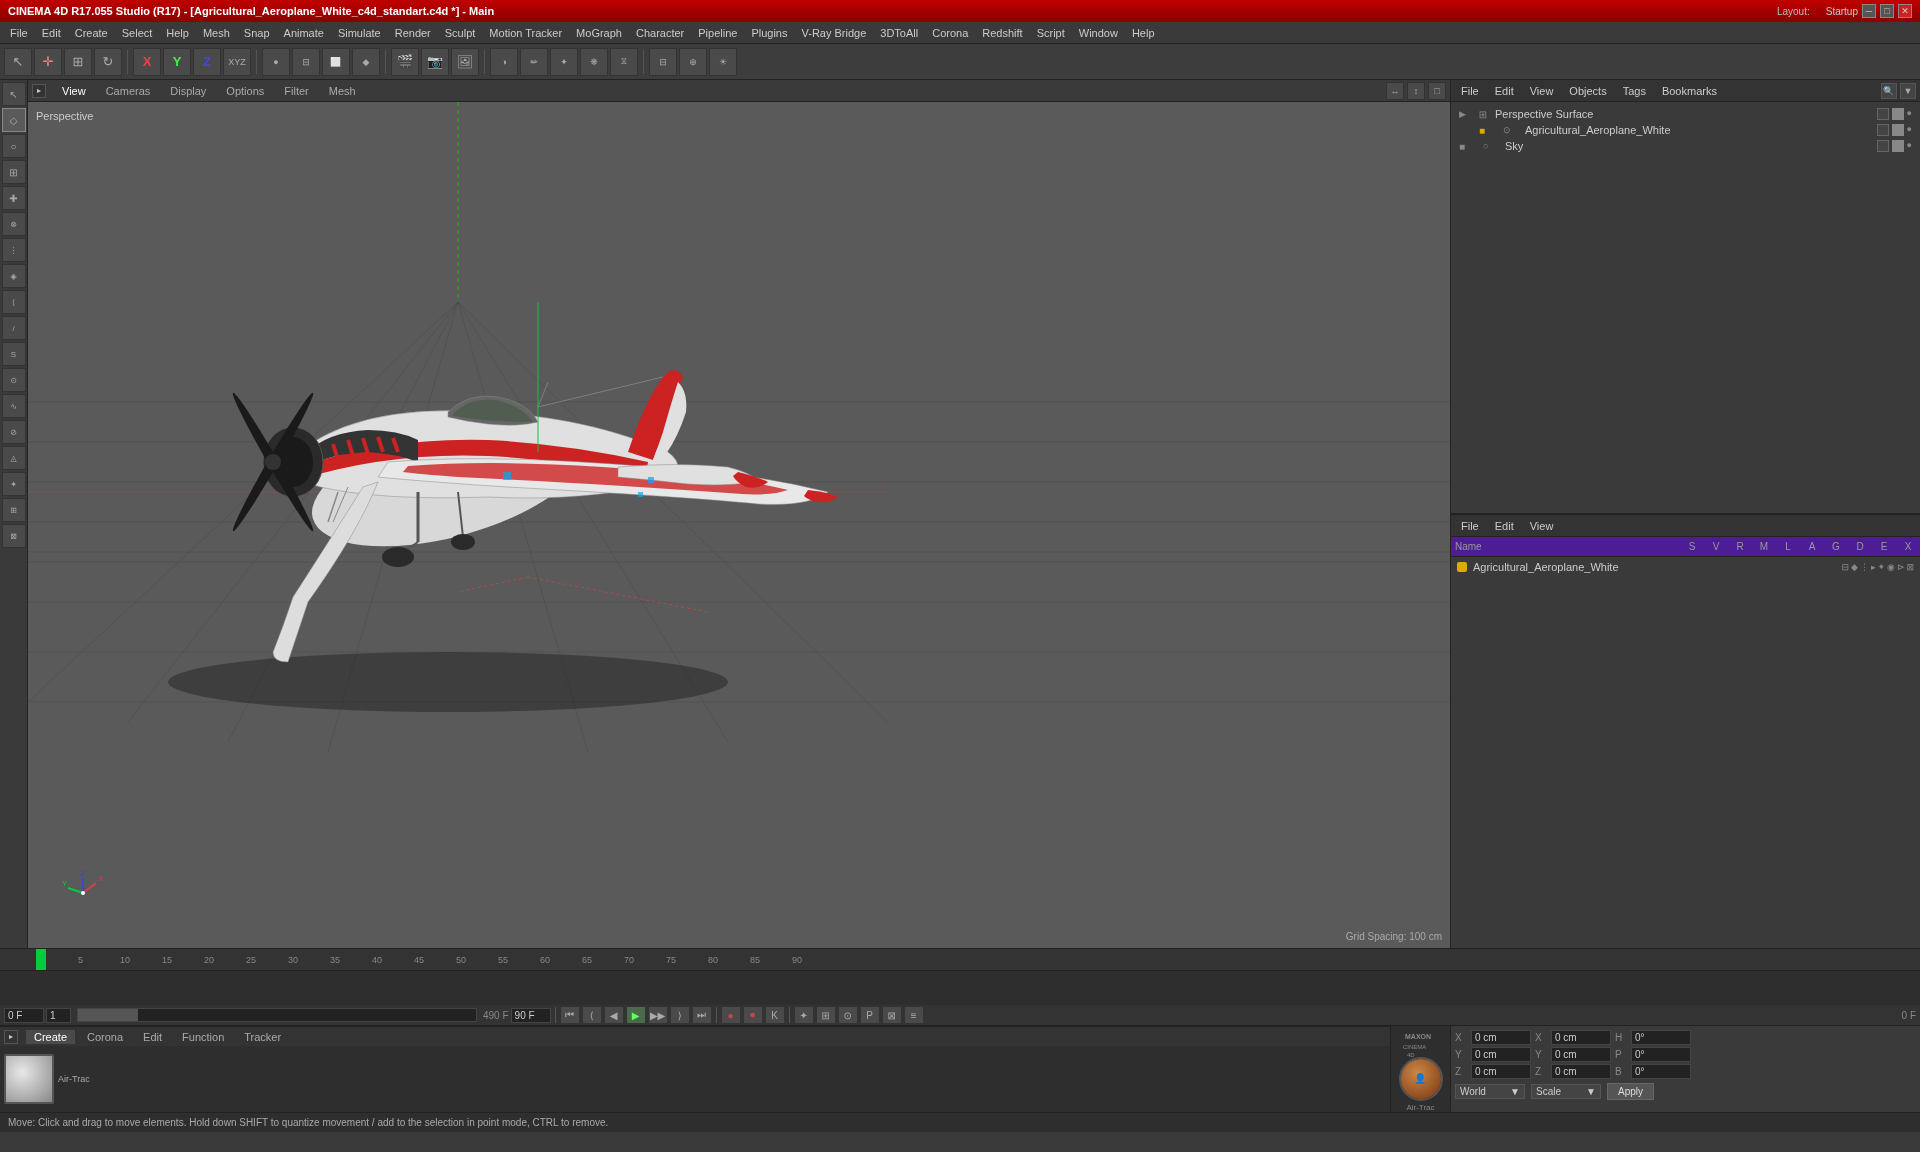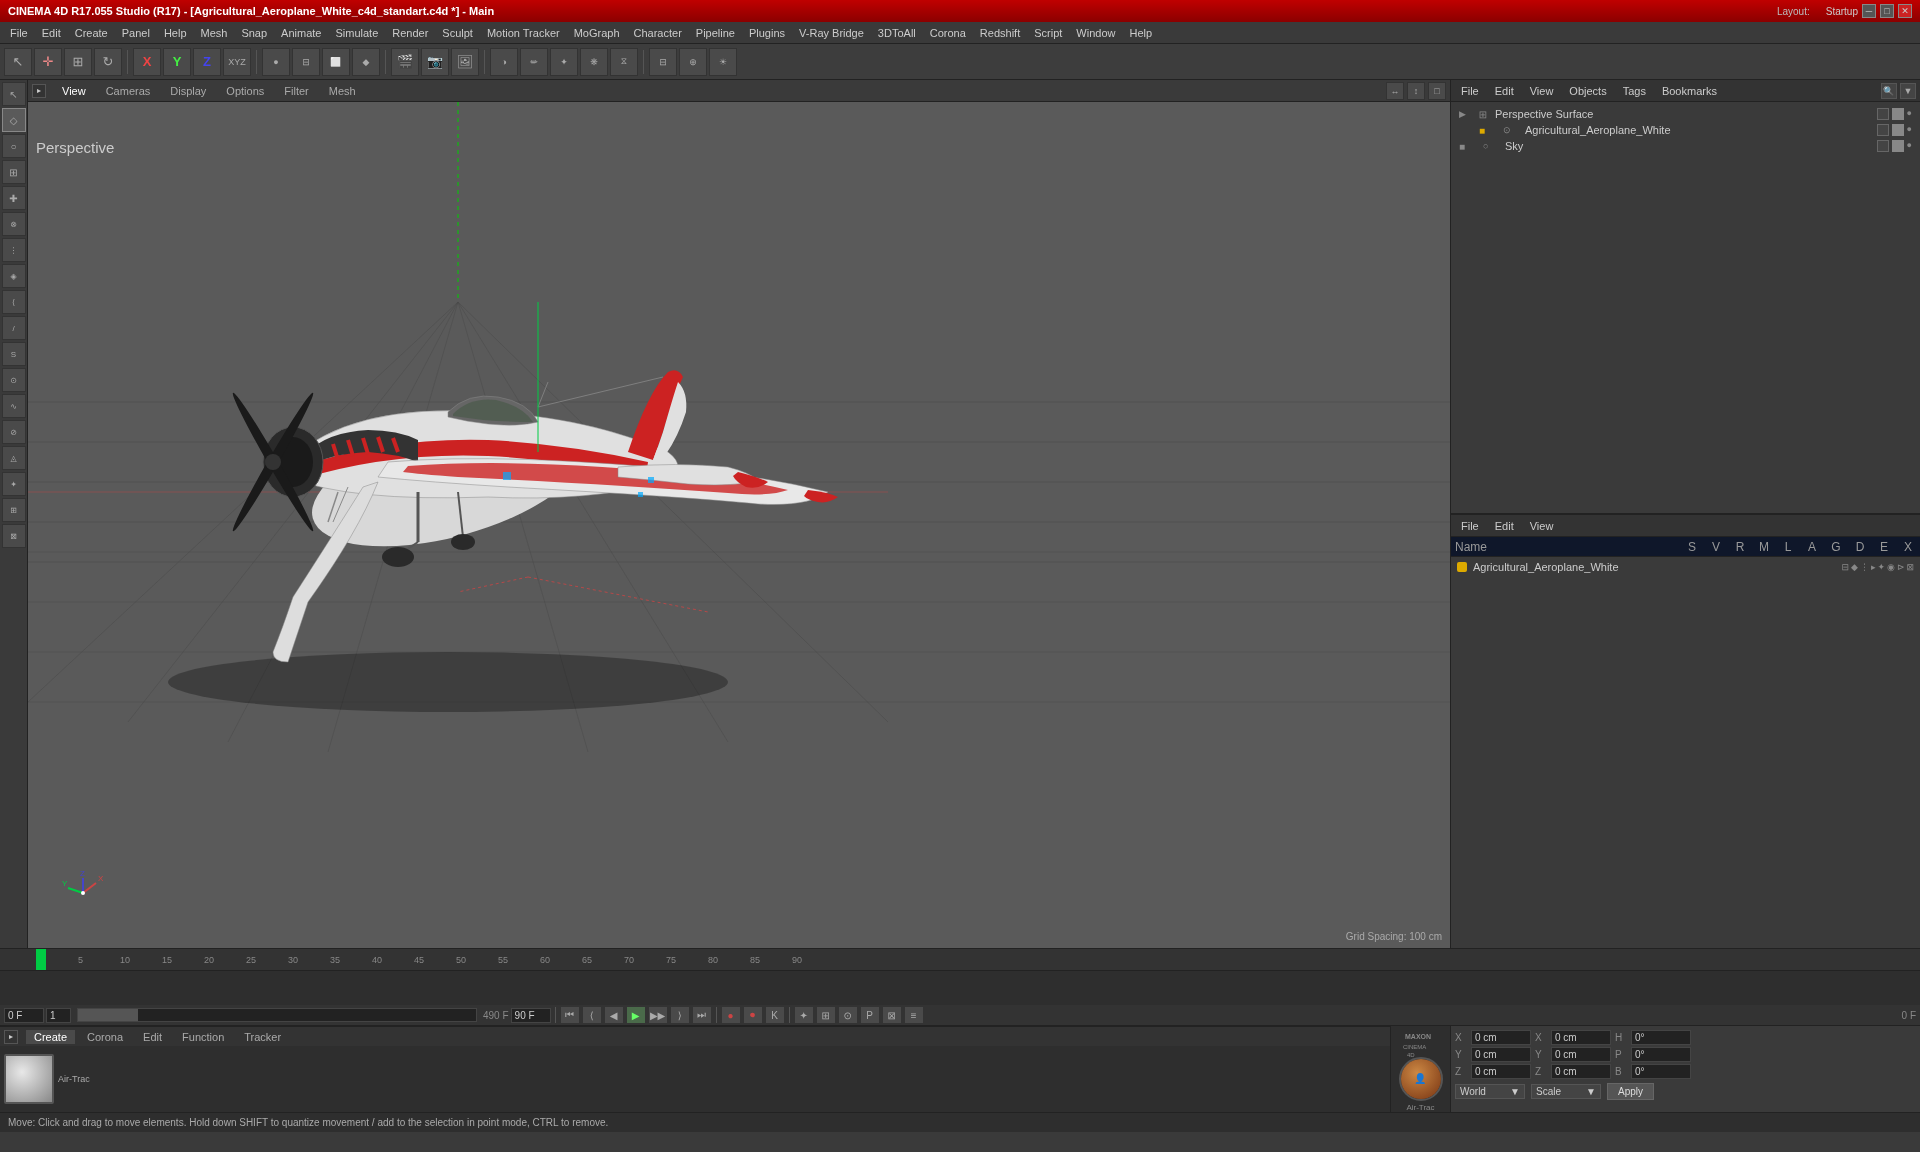--- a/index.html
+++ b/index.html
@@ -130,23 +130,22 @@
       width: 100%;
       height: calc(100% - 22px);
       position: relative;
       background: #5a5a5a;
     }
     #perspective-label {
       position: absolute;
       top: 8px;
       left: 8px;
       color: #ccc;
-      font-size: 15px;
+      font-size: 11px;
       z-index: 10;
-      margin-top: 29px;
     }
     #grid-spacing {
       position: absolute;
       bottom: 6px;
       right: 8px;
       color: #aaa;
       font-size: 10px;
     }
 
     
@@ -207,26 +206,26 @@
       height: 22px;
       background: #333;
       display: flex;
       align-items: center;
       padding: 0 4px;
       gap: 4px;
       border-bottom: 1px solid #222;
     }
     #object-list-header {
       height: 20px;
-      background: #0f172a;
+      background: #4c1d95;
       display: flex;
       align-items: center;
       padding: 0 4px;
       border-bottom: 1px solid #222;
-      font-size: 12px;
+      font-size: 10px;
       color: #999;
       gap: 8px;
     }
     #object-list-content { flex: 1; padding: 2px; }
     .obj-row {
       display: flex;
       align-items: center;
       padding: 2px 4px;
       gap: 6px;
     }
@@ -406,21 +405,21 @@
     <div class="title-btn">─</div>
     <div class="title-btn">□</div>
     <div class="title-btn" style="background:#cc2222;">✕</div>
   </div>
 </div>
 
 <div id="menu-bar">
   <div class="menu-item">File</div>
   <div class="menu-item">Edit</div>
   <div class="menu-item">Create</div>
-  <div class="menu-item">Panel</div>
+  <div class="menu-item">Select</div>
   <div class="menu-item">Help</div>
   <div class="menu-item">Mesh</div>
   <div class="menu-item">Snap</div>
   <div class="menu-item">Animate</div>
   <div class="menu-item">Simulate</div>
   <div class="menu-item">Render</div>
   <div class="menu-item">Sculpt</div>
   <div class="menu-item">Motion Tracker</div>
   <div class="menu-item">MoGraph</div>
   <div class="menu-item">Character</div>

